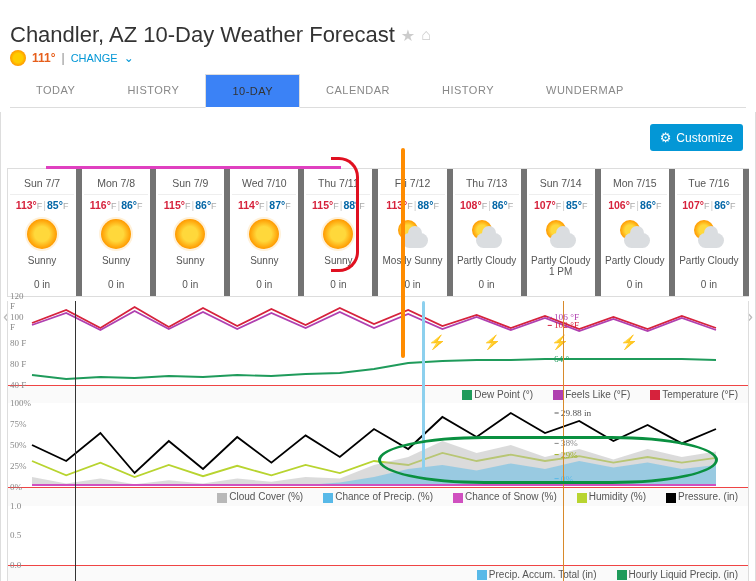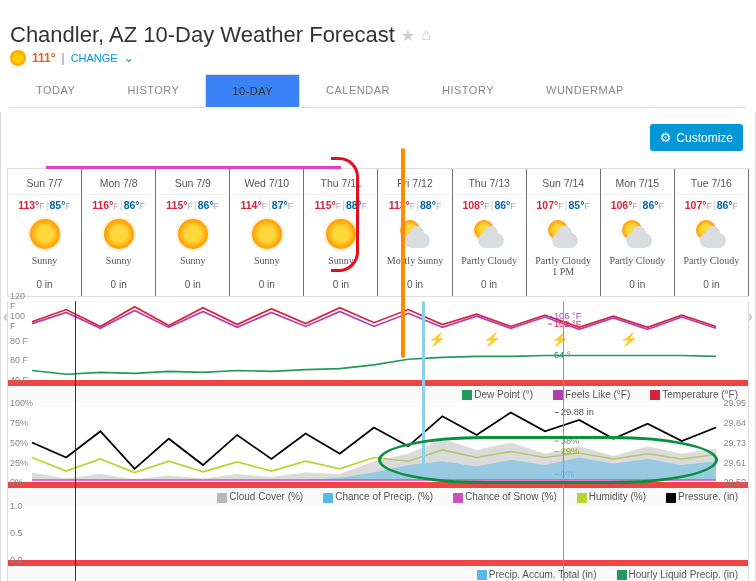--- a/index.html
+++ b/index.html
@@ -15,38 +15,38 @@
   .sep { color: #888; }
   .change-link { color: #0397d6; font-size: 11px; }
   .chev-down { color:#0397d6; }
   .tabs { display: flex; border-bottom: 1px solid #ddd; margin-top: 8px; }
   .tab { padding: 10px 26px; font-size: 11px; color: #888; cursor: pointer; letter-spacing: 0.5px;}
   .tab.active { color: #333; border: 1px solid #ddd; border-bottom: 1px solid #fff; margin-bottom: -1px; background: #3b82f6; }
   .content { border: 1px solid #ddd; border-top:none; padding: 18px 6px 6px; position: relative; }
   .customize { position: absolute; right: 12px; top: 12px; background: #0397d6; color: #fff; padding: 6px 10px; border-radius: 3px; font-size: 12px; display: flex; align-items: center; gap: 5px; cursor:pointer;}
   .gear-icon { font-size: 13px; }
   .days-row { display: flex; margin-top: 38px; position: relative; border:1px solid #ddd; border-right:none;}
-  .day { flex: 1 0 66px; width:66px; border-right: 1px solid #737373; padding: 5px 2px 6px; text-align: center; font-size: 10.5px; background:#fff;}
+  .day { flex: 1 0 66px; width:66px; border-right: 6px solid #737373; padding: 5px 2px 6px; text-align: center; font-size: 10.5px; background:#fff;}
   .day-label { color: #555; padding: 3px 0 5px; border-bottom:1px solid #eee; margin-bottom:4px;}
   .hi { color: #d6223c; font-weight: bold; }
   .lo { color: #0366a6; font-weight: bold; }
   .deg { color:#aaa; font-size:9px;}
   .pipe { color:#ccc; padding:0 1px;}
   .icon-wrap { height: 38px; display: flex; align-items: center; justify-content: center; margin: 4px 0 2px; }
   .sun-icon { width: 30px; height: 30px; border-radius:50%; background: radial-gradient(circle,#ffd83b 35%,#ff9a00 70%); box-shadow: 0 0 0 2px rgba(255,160,0,0.15);}
   .cloud-icon { width: 34px; height: 28px; position: relative; }
   .cloud-icon .sun-part { position: absolute; top: 0; left: 2px; width: 20px; height: 20px; border-radius:50%; background: radial-gradient(circle,#ffd83b 35%,#ff9a00 70%);}
   .cloud-icon .cloud-part { position: absolute; bottom: 0; left: 6px; width: 26px; height: 15px; background: #dadde0; border-radius: 9px; }
   .cloud-icon .cloud-part::before { content:''; position:absolute; top:-7px; left:6px; width:14px; height:14px; background:#dadde0; border-radius:50%;}
-  .cond { height: 24px; font-size: 10px; color: #555; line-height:1.1;font-family:Liberation Serif, serif;}
+  .cond { height: 24px; font-size: 10px; color: #555; line-height:1.1;}
   .precip { color: #555; font-size: 10px; }
   .nav-arrow { position: absolute; top: 190px; font-size: 18px; color: #bbb; cursor: pointer; padding: 4px;}
   .nav-left { left: -2px; } .nav-right { right: -2px; }
   .chart-area { position: relative; margin-top: 4px; border:1px solid #ddd; border-top:none;}
-  .panel { position: relative; border-bottom: 6px solid #ef4444; height: 85px; }
+  .panel { position: relative; border-bottom: 1px solid #ef4444; height: 85px; font-family: Liberation Serif, serif; }
   .panel:last-child { border-bottom:none; }
   .y-axis-left { position: absolute; left: 2px; top:0; bottom:0; width: 20px; }
   .y-axis-right { position: absolute; right: 2px; top:0; bottom:0; width: 30px; text-align:right;}
   .y-label { position: absolute; font-size: 9px; color: #888; left:0;}
   .y-label-r { position: absolute; font-size: 9px; color: #888; right:0;}
   .plot-area { position: absolute; left: 24px; right: 32px; top: 2px; bottom: 2px; }
   svg { width: 100%; height: 100%; overflow: visible;}
   .legend { text-align: right; padding: 3px 10px; font-size: 10px; color: #555; background:#fafafa;}
   .legend span { margin-left: 10px; }
   .swatch { display: inline-block; width: 10px; height: 10px; vertical-align: middle; margin-right: 2px;}
@@ -235,27 +235,20 @@
       </div>
       <div class="legend"><span><span class="swatch" style="background:#1f9b5b"></span>Dew Point (°)</span><span><span class="swatch" style="background:#b040b0"></span>Feels Like (°F)</span><span><span class="swatch" style="background:#d6223c"></span>Temperature (°F)</span></div>
       <div class="panel">
         <div class="y-axis-left">
           <div class="y-label" style="top: 0%; transform: translateY(-50%);">100%</div>
           <div class="y-label" style="top: 25%; transform: translateY(-50%);">75%</div>
           <div class="y-label" style="top: 50%; transform: translateY(-50%);">50%</div>
           <div class="y-label" style="top: 75%; transform: translateY(-50%);">25%</div>
           <div class="y-label" style="top: 100%; transform: translateY(-50%);">0%</div>
         </div>
-        <div class="y-axis-right">
-          <div class="y-label-r" style="top: 0%; transform: translateY(-50%);">29.95</div>
-          <div class="y-label-r" style="top: 25%; transform: translateY(-50%);">29.84</div>
-          <div class="y-label-r" style="top: 50%; transform: translateY(-50%);">29.73</div>
-          <div class="y-label-r" style="top: 75%; transform: translateY(-50%);">29.61</div>
-          <div class="y-label-r" style="top: 100%; transform: translateY(-50%);">29.50</div>
-        </div>
         <div class="plot-area"><svg viewBox="0 0 660 80" preserveAspectRatio="none">
             <path d="M0.0 40.0 L33.0 56.0 L66.0 28.0 L99.0 68.0 L132.0 36.0 L165.0 64.0 L198.0 32.0 L231.0 57.6 L264.0 30.4 L297.0 52.0 L330.0 24.0 L363.0 44.0 L396.0 12.0 L429.0 32.0 L462.0 8.0 L495.0 28.0 L528.0 16.0 L561.0 36.0 L594.0 20.0 L627.0 38.4 L660.0 24.0 " fill="none" stroke="#000000" stroke-width="1.8"></path>
             <path d="M0.0 56.0 L33.0 70.4 L66.0 57.6 L99.0 72.0 L132.0 60.0 L165.0 71.2 L198.0 60.8 L231.0 70.4 L264.0 60.0 L297.0 68.0 L330.0 56.0 L363.0 60.0 L396.0 48.0 L429.0 56.0 L462.0 49.6 L495.0 56.0 L528.0 51.2 L561.0 57.6 L594.0 52.0 L627.0 57.6 L660.0 52.8 " fill="none" stroke="#b8d430" stroke-width="1.8"></path>
             <path d="M0.0 72.0 L33.0 78.4 L66.0 73.6 L99.0 79.2 L132.0 75.2 L165.0 78.4 L198.0 73.6 L231.0 76.8 L264.0 72.0 L297.0 73.6 L330.0 60.0 L363.0 52.0 L396.0 36.0 L429.0 48.0 L462.0 40.0 L495.0 52.0 L528.0 44.0 L561.0 54.4 L594.0 44.0 L627.0 52.0 L660.0 46.4 L660 80 L0 80 Z" fill="#b8b8b8" fill-opacity="0.5" stroke="none"></path>
             <path d="M0.0 80.0 L33.0 80.0 L66.0 80.0 L99.0 80.0 L132.0 80.0 L165.0 80.0 L198.0 80.0 L231.0 80.0 L264.0 80.0 L297.0 77.6 L330.0 72.0 L363.0 64.0 L396.0 60.0 L429.0 65.6 L462.0 58.4 L495.0 64.0 L528.0 56.0 L561.0 62.4 L594.0 57.6 L627.0 64.0 L660.0 60.0 L660 80 L0 80 Z" fill="#58b9e8" fill-opacity="0.5" stroke="none"></path>
             <path d="M0.0 80.0 L33.0 80.0 L66.0 80.0 L99.0 80.0 L132.0 80.0 L165.0 80.0 L198.0 80.0 L231.0 80.0 L264.0 80.0 L297.0 80.0 L330.0 80.0 L363.0 80.0 L396.0 80.0 L429.0 80.0 L462.0 80.0 L495.0 80.0 L528.0 80.0 L561.0 80.0 L594.0 80.0 L627.0 80.0 L660.0 80.0 " fill="none" stroke="#d050c0" stroke-width="1.8"></path>
             <line x1="504.2" y1="8" x2="508.2" y2="8" stroke="#555" stroke-width="1"></line>
             <text x="510.2" y="11" font-size="9" fill="#555">29.88 in</text>
             <line x1="504.2" y1="38.4" x2="508.2" y2="38.4" stroke="#888" stroke-width="1"></line>
             <text x="510.2" y="41.4" font-size="9" fill="#888">38%</text>

